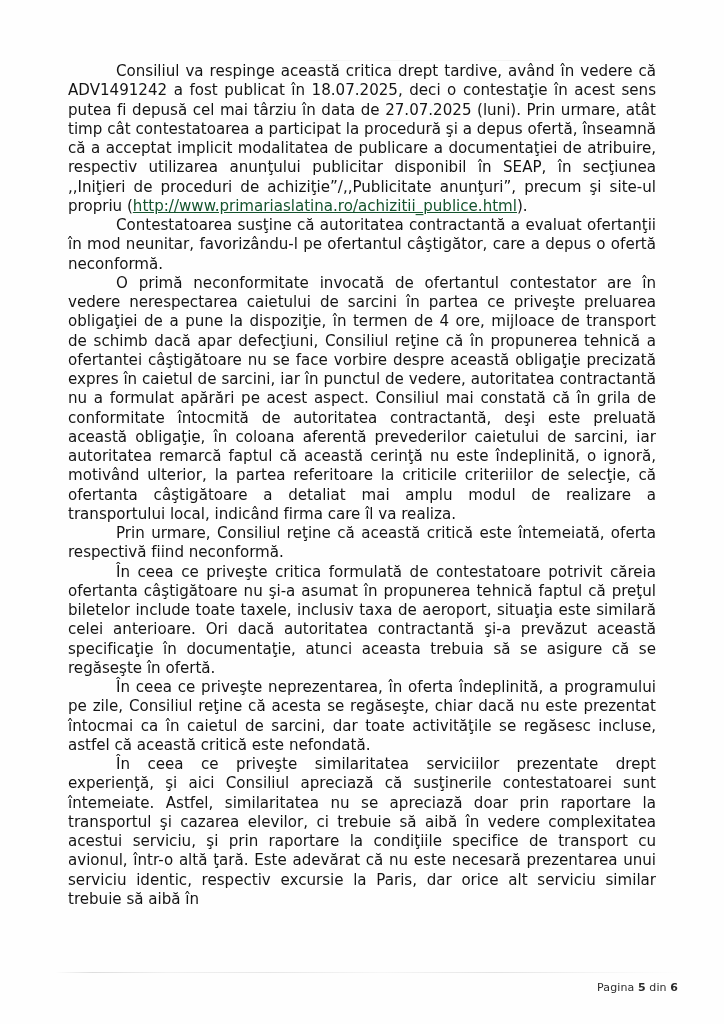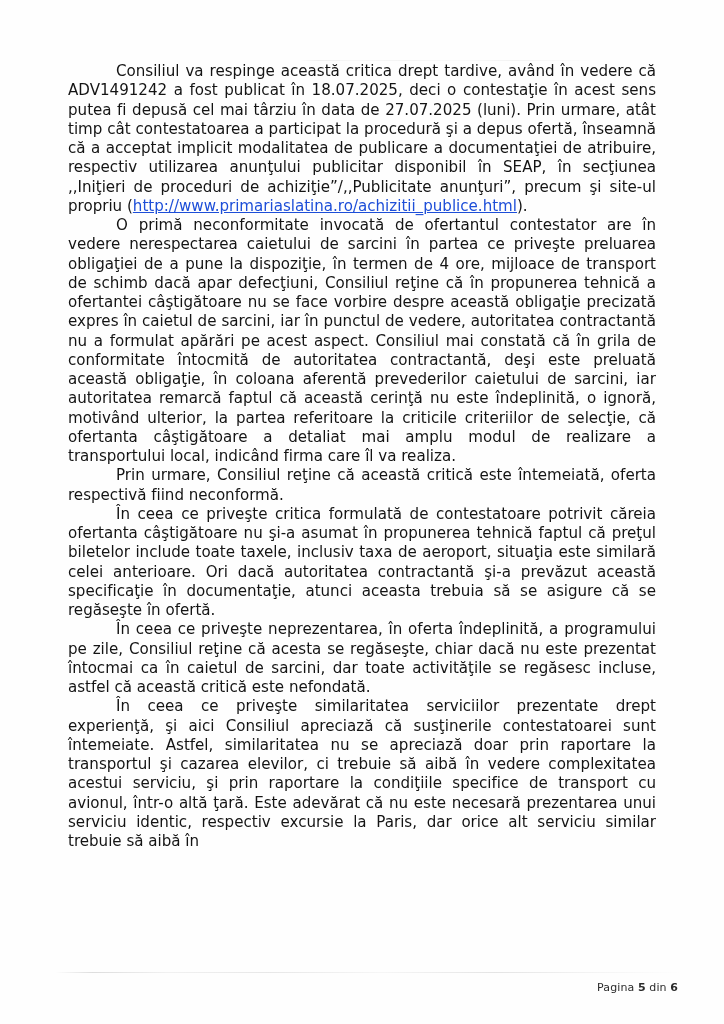--- a/index.html
+++ b/index.html
@@ -56,21 +56,21 @@
   }
   .body-text p {
     margin: 0;
     text-indent: 48px;
     text-align: justify;
   }
   .body-text p:last-child {
     text-align: justify;
   }
   a.doclink {
-    color: #1d4ed8;
+    color: #14532d;
     text-underline-offset: 1px;
   }
 
   .footer {
     position: absolute;
     right: 46px;
     top: 981px;
     font-size: 11px;
     color: #2a2a2a;
     letter-spacing: .1px;
@@ -82,20 +82,21 @@
 <body>
 
 <div class="page">
 
   <div class="scan-line top"></div>
 
   <div class="body-text">
 
     <p class="para"><span>Consiliul va respinge această critica drept tardive, având în vedere că ADV1491242 a fost publicat în 18.07.2025, deci o contestaţie în acest sens putea fi depusă cel mai târziu în data de 27.07.2025 (luni). Prin urmare, atât timp cât contestatoarea a participat la procedură şi a depus ofertă, înseamnă că a acceptat implicit modalitatea de publicare a documentaţiei de atribuire, respectiv utilizarea anunţului publicitar disponibil în SEAP, în secţiunea ,,Iniţieri de proceduri de achiziţie”/,,Publicitate anunţuri”, precum şi site-ul propriu (</span><a class="doclink" href="#">http://www.primariaslatina.ro/achizitii_publice.html</a><span>).</span></p>
 
+    <p class="para">Contestatoarea susţine că autoritatea contractantă a evaluat ofertanţii în mod neunitar, favorizându-l pe ofertantul câştigător, care a depus o ofertă neconformă.</p>
 
     <p class="para">O primă neconformitate invocată de ofertantul contestator are în vedere nerespectarea caietului de sarcini în partea ce priveşte preluarea obligaţiei de a pune la dispoziţie, în termen de 4 ore, mijloace de transport de schimb dacă apar defecţiuni, Consiliul reţine că în propunerea tehnică a ofertantei câştigătoare nu se face vorbire despre această obligaţie precizată expres în caietul de sarcini, iar în punctul de vedere, autoritatea contractantă nu a formulat apărări pe acest aspect. Consiliul mai constată că în grila de conformitate întocmită de autoritatea contractantă, deşi este preluată această obligaţie, în coloana aferentă prevederilor caietului de sarcini, iar autoritatea remarcă faptul că această cerinţă nu este îndeplinită, o ignoră, motivând ulterior, la partea referitoare la criticile criteriilor de selecţie, că ofertanta câştigătoare a detaliat mai amplu modul de realizare a transportului local, indicând firma care îl va realiza.</p>
 
 
     <p class="para">Prin urmare, Consiliul reţine că această critică este întemeiată, oferta respectivă fiind neconformă.</p>
 
     <p class="para">În ceea ce priveşte critica formulată de contestatoare potrivit căreia ofertanta câştigătoare nu şi-a asumat în propunerea tehnică faptul că preţul biletelor include toate taxele, inclusiv taxa de aeroport, situaţia este similară celei anterioare. Ori dacă autoritatea contractantă şi-a prevăzut această specificaţie în documentaţie, atunci aceasta trebuia să se asigure că se regăseşte în ofertă.</p>
 
     <p class="para">În ceea ce priveşte neprezentarea, în oferta îndeplinită, a programului pe zile, Consiliul reţine că acesta se regăseşte, chiar dacă nu este prezentat întocmai ca în caietul de sarcini, dar toate activităţile se regăsesc incluse, astfel că această critică este nefondată.</p>
 

